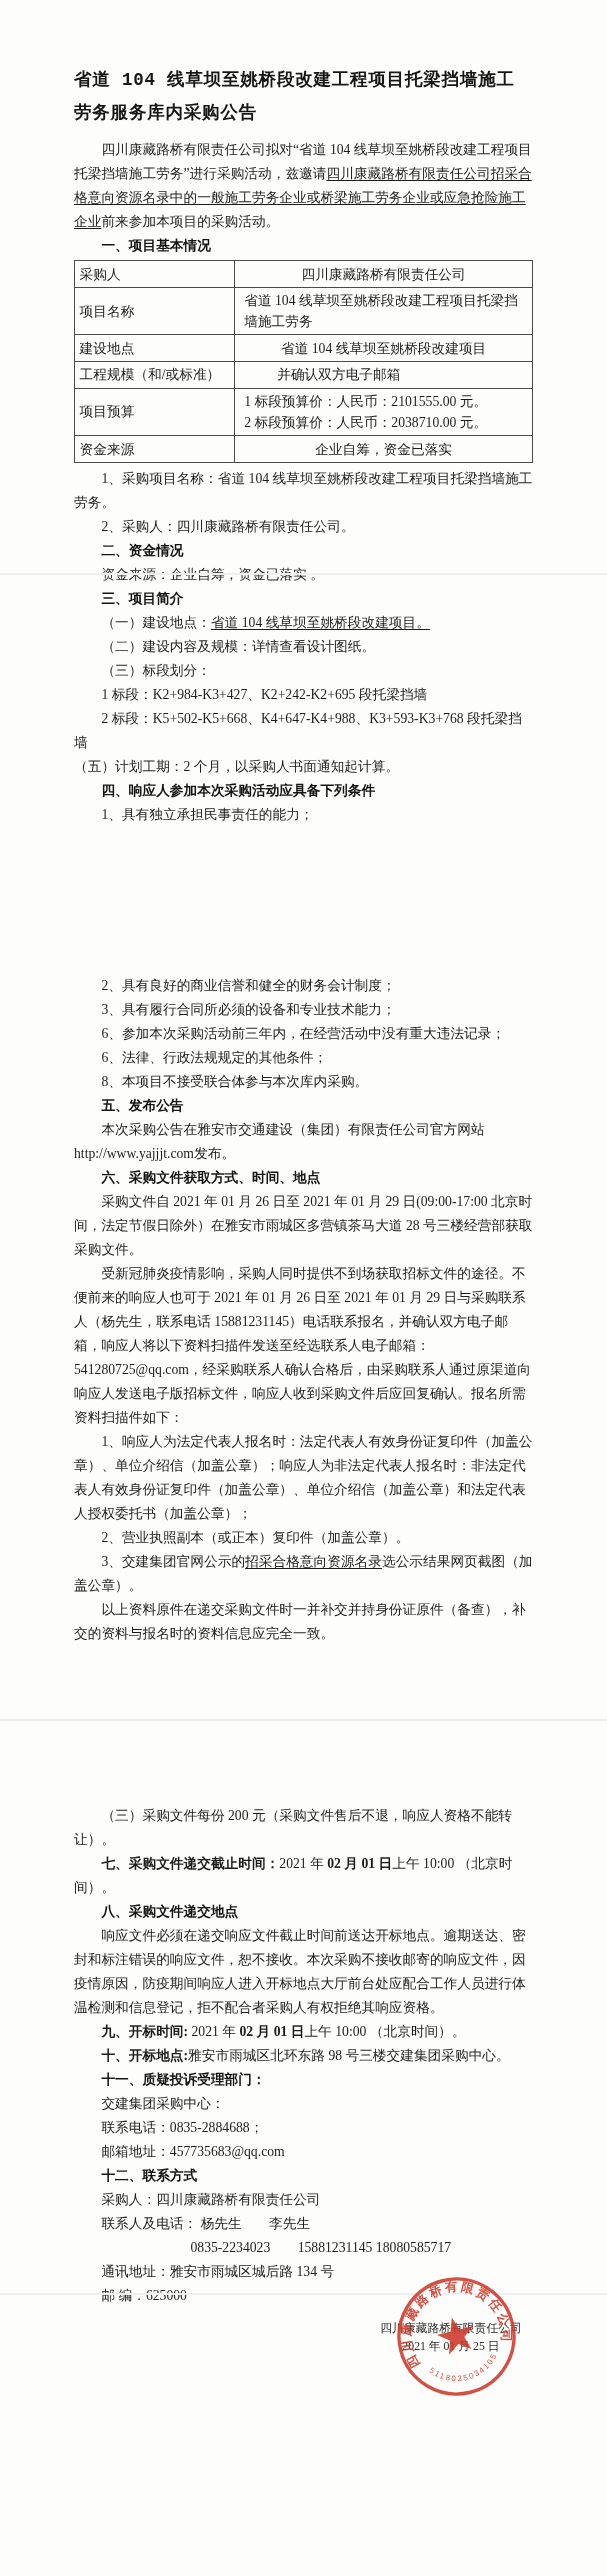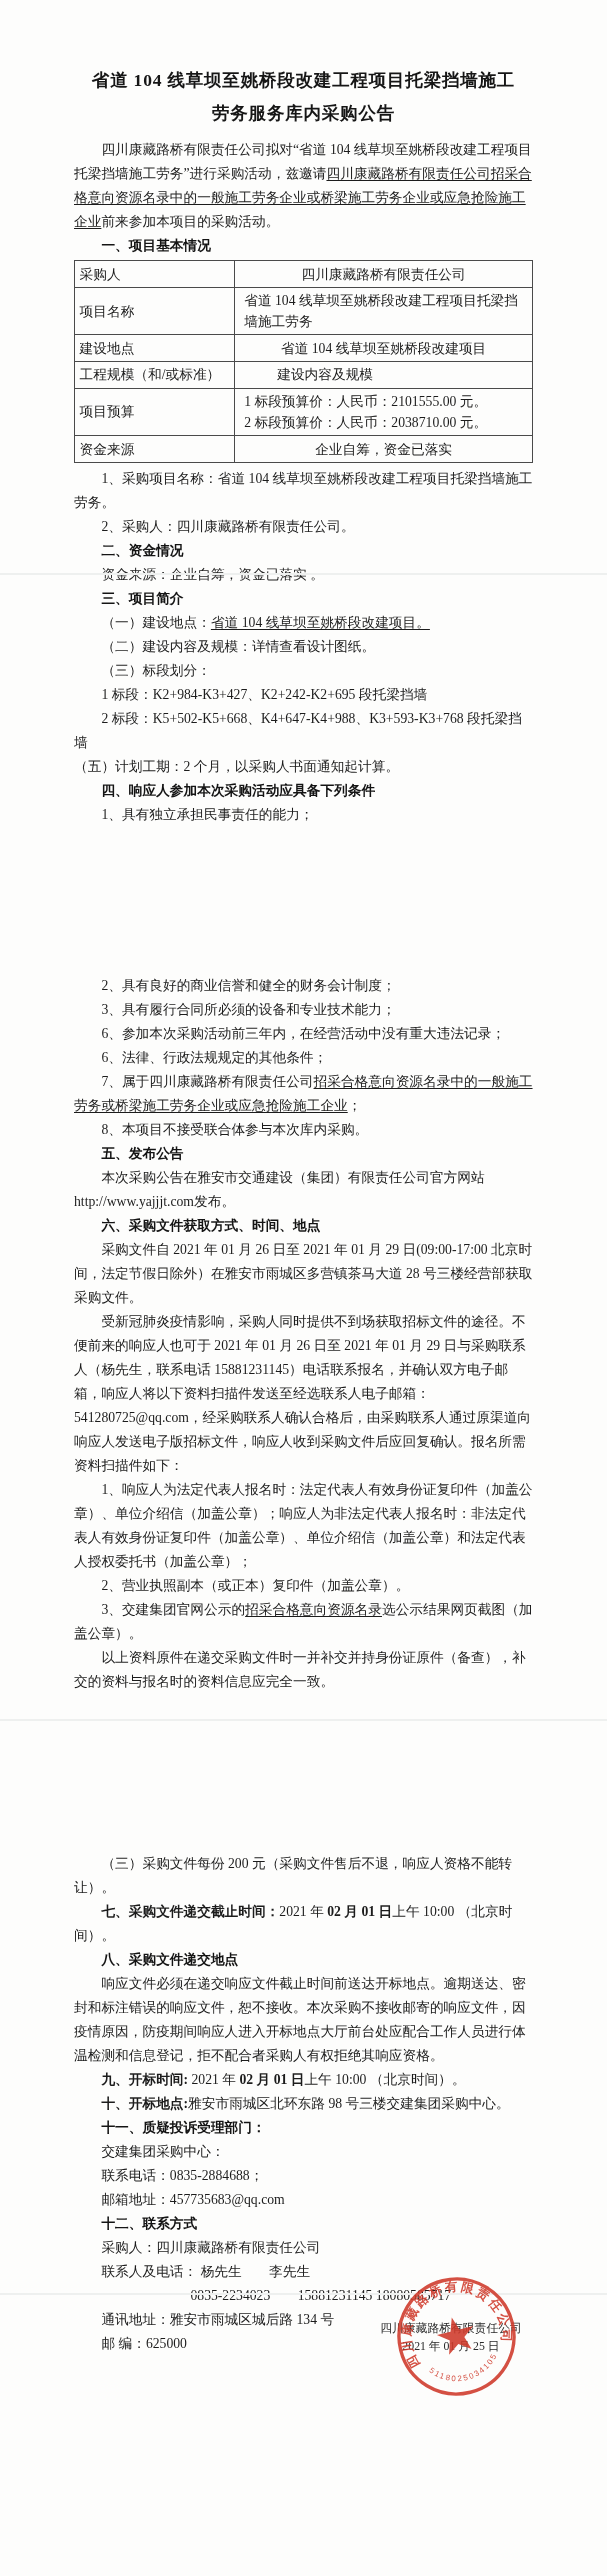--- a/index.html
+++ b/index.html
@@ -7,22 +7,22 @@
     position:relative;
     width:607px;height:2576px;
     margin:0 auto;
     background:#fdfdfc;
     overflow:hidden;
     font-family:"Liberation Serif","DejaVu Serif",serif;
     color:#1c1c1c;
   }
   .content{padding:64px 74px 0 74px;}
   .doc-title{
-    text-align:center;font-weight:bold;font-size:17.5px;line-height:33px;
-    letter-spacing:0.8px;color:#161616;
+    text-align:left;font-weight:bold;font-size:17.5px;line-height:33px;
+    letter-spacing:0.8px;color:#161616;font-family:Liberation Mono, monospace;
   }
   .doc-body{margin-top:8px;font-size:13.7px;line-height:24px;}
   .p{ text-indent:2em; }
   .p.ni{ text-indent:0; }
   .p.deep{ text-indent:8.5em; }
   .h{ text-indent:2em; font-weight:bold; color:#141414; }
   .u{ text-decoration:underline; text-underline-offset:2.3px; }
   .b{ font-weight:bold; }
   .gap{width:100%;}
   
@@ -81,21 +81,21 @@
               <tr>
                 <td class="lbl">项目名称</td>
                 <td class="val left">省道 104 线草坝至姚桥段改建工程项目托梁挡墙施工劳务</td>
               </tr>
               <tr>
                 <td class="lbl">建设地点</td>
                 <td class="val center">省道 104 线草坝至姚桥段改建项目</td>
               </tr>
               <tr>
                 <td class="lbl">工程规模（和/或标准）</td>
-                <td class="val pad">建设内容及规模</td>
+                <td class="val pad">并确认双方电子邮箱</td>
               </tr>
               <tr>
                 <td class="lbl">项目预算</td>
                 <td class="val left">
                   <div>1 标段预算价：人民币：2101555.00 元。</div>
                   <div>2 标段预算价：人民币：2038710.00 元。</div>
                 </td>
               </tr>
               <tr>
                 <td class="lbl">资金来源</td>
@@ -115,21 +115,20 @@
         <div class="p"><span>1 标段：K2+984-K3+427、K2+242-K2+695 段托梁挡墙</span></div>
         <div class="p"><span>2 标段：K5+502-K5+668、K4+647-K4+988、K3+593-K3+768 段托梁挡墙</span></div>
         <div class="p ni"><span>（五）计划工期：2 个月，以采购人书面通知起计算。</span></div>
         <div class="h"><span>四、响应人参加本次采购活动应具备下列条件</span></div>
         <div class="p"><span>1、具有独立承担民事责任的能力；</span></div>
         <div class="gap" style="height: 147px;"></div>
         <div class="p"><span>2、具有良好的商业信誉和健全的财务会计制度；</span></div>
         <div class="p"><span>3、具有履行合同所必须的设备和专业技术能力；</span></div>
         <div class="p"><span>6、参加本次采购活动前三年内，在经营活动中没有重大违法记录；</span></div>
         <div class="p"><span>6、法律、行政法规规定的其他条件；</span></div>
-        <div class="p"><span>7、属于四川康藏路桥有限责任公司</span><span class="u">招采合格意向资源名录中的一般施工劳务或桥梁施工劳务企业或应急抢险施工企业</span><span>；</span></div>
         <div class="p"><span>8、本项目不接受联合体参与本次库内采购。</span></div>
         <div class="h"><span>五、发布公告</span></div>
         <div class="p"><span>本次采购公告在雅安市交通建设（集团）有限责任公司官方网站</span><span>http://www.yajjjt.com</span><span>发布。</span></div>
         <div class="h"><span>六、采购文件获取方式、时间、地点</span></div>
         <div class="p"><span>采购文件自 2021 年 01 月 26 日至 2021 年 01 月 29 日(09:00-17:00 北京时间，法定节假日除外）在雅安市雨城区多营镇茶马大道 28 号三楼经营部获取采购文件。</span></div>
         <div class="p"><span>受新冠肺炎疫情影响，采购人同时提供不到场获取招标文件的途径。不便前来的响应人也可于 2021 年 01 月 26 日至 2021 年 01 月 29 日与采购联系人（杨先生，联系电话 15881231145）电话联系报名，并确认双方电子邮箱，响应人将以下资料扫描件发送至经选联系人电子邮箱：541280725@qq.com，经采购联系人确认合格后，由采购联系人通过原渠道向响应人发送电子版招标文件，响应人收到采购文件后应回复确认。报名所需资料扫描件如下：</span></div>
         <div class="p"><span>1、响应人为法定代表人报名时：法定代表人有效身份证复印件（加盖公章）、单位介绍信（加盖公章）；响应人为非法定代表人报名时：非法定代表人有效身份证复印件（加盖公章）、单位介绍信（加盖公章）和法定代表人授权委托书（加盖公章）；</span></div>
         <div class="p"><span>2、营业执照副本（或正本）复印件（加盖公章）。</span></div>
         <div class="p"><span>3、交建集团官网公示的</span><span class="u">招采合格意向资源名录</span><span>选公示结果网页截图（加盖公章）。</span></div>
         <div class="p"><span>以上资料原件在递交采购文件时一并补交并持身份证原件（备查），补交的资料与报名时的资料信息应完全一致。</span></div>

